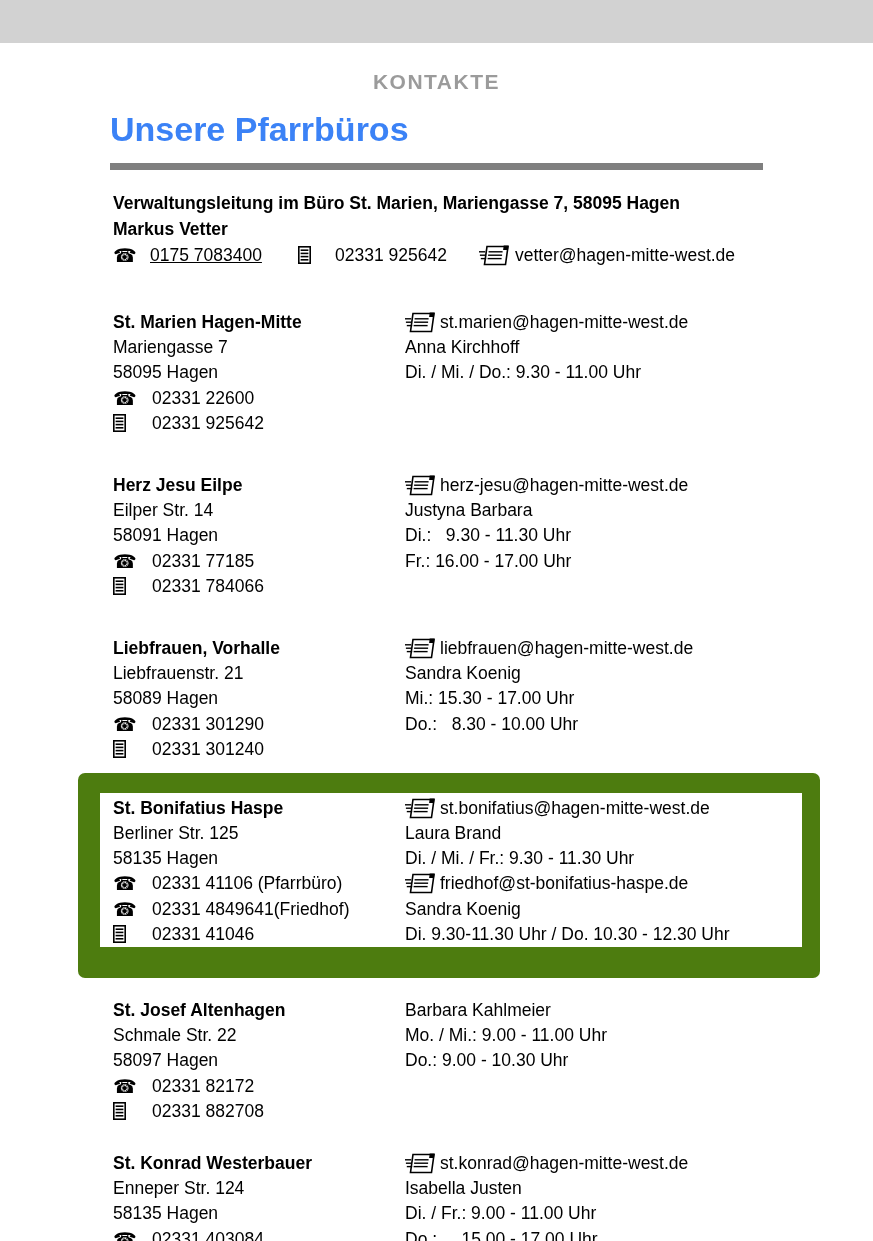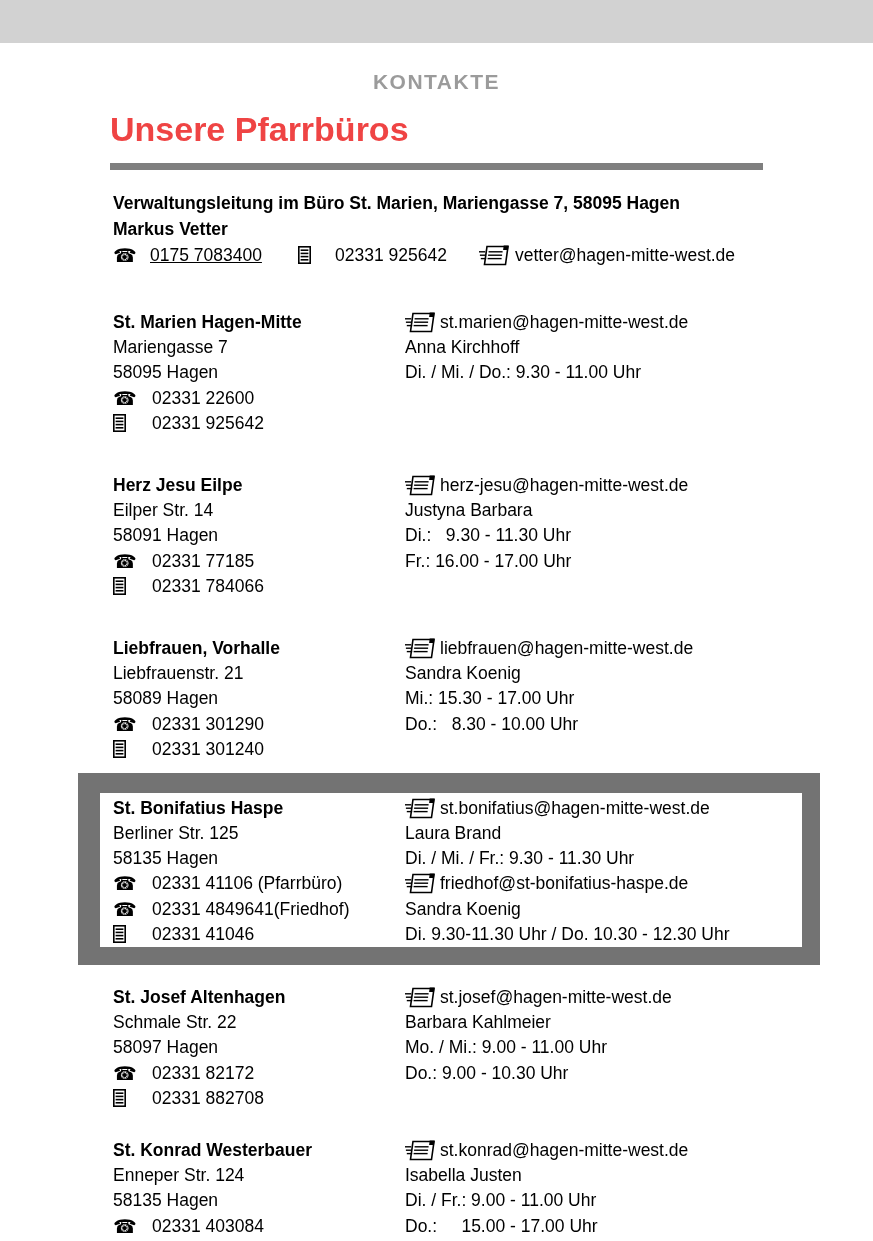--- a/index.html
+++ b/index.html
@@ -9,21 +9,21 @@
     color:#000;overflow:hidden;
   }
   .page{position:relative;width:873px;height:1168px;}
   .topbar{height:43px;width:100%;background:#d2d2d2;}
   .kontakte{
     margin-top:26px;text-align:center;
     font-size:21px;font-weight:bold;letter-spacing:1.5px;color:#9b9b9b;
     line-height:25px;
   }
   .title{
-    margin:14px 0 0 110px;font-size:34px;font-weight:bold;color:#ef4444;
+    margin:14px 0 0 110px;font-size:34px;font-weight:bold;color:#3b82f6;
     line-height:42px;
   }
   .rule{margin:13px 0 0 110px;width:653px;height:7px;background:#7f7f7f;}
   .content{
     display:flex;flex-direction:column;
     padding:20px 108px 0 113px;
     gap:20px;
   }
   [data-bind]{white-space:pre;}
   .bold{font-weight:bold;}
@@ -37,23 +37,24 @@
   .cell148{width:148px;flex:0 0 auto;text-decoration:underline;}
   .cell144{width:144px;flex:0 0 auto;}
   .phone-glyph{font-family:"DejaVu Sans",sans-serif;font-size:19px;line-height:1;}
   .office{display:flex;margin:0 0 17px 0;font-size:17.5px;}
   .office .col-left{width:292px;flex:0 0 auto;}
   .office .col-right{flex:1;}
   .row{height:25.2px;display:flex;align-items:center;}
   .first-office{margin-top:22px;}
   .tight{margin-bottom:7px;}
   .hl-outer{
-    background:#737373;
+    background:#4d7c0f;
     margin:-26px -55px 0 -35px;
-    padding:20px 18px 18px 22px;
+    padding:20px 18px 31px 22px;
+    border-radius:7px;
   }
   .hl-inner{
     background:#ffffff;
     padding:3px 0 0 13px;
   }
   .hl-inner .office{margin:0;}
   .pagenum{
     margin-top:32px;text-align:center;font-size:12px;line-height:23px;color:#000;
   }
   svg{display:block;}
@@ -358,85 +359,68 @@
                   <line x1="2.6" y1="7.4" x2="10.4" y2="7.4"></line>
                   <line x1="2.6" y1="10.6" x2="10.4" y2="10.6"></line>
                   <line x1="2.6" y1="13.8" x2="10.4" y2="13.8"></line>
                 </g>
               </svg>
           </span>
           <span data-bind="offices.4.fax">02331 882708</span>
         </div>
       </div>
       <div class="col-right">
+        <div class="row" data-bind="offices.4.contact1">Barbara Kahlmeier</div>
+        <div class="row" data-bind="offices.4.hours1">Mo. / Mi.: 9.00 - 11.00 Uhr</div>
+        <div class="row" data-bind="offices.4.hours2">Do.: 9.00 - 10.30 Uhr</div>
+      </div>
+    </section>
+
+    <section class="office">
+      <div class="col-left">
+        <div class="row bold" data-bind="offices.5.name">St. Konrad Westerbauer</div>
+        <div class="row" data-bind="offices.5.street">Enneper Str. 124</div>
+        <div class="row" data-bind="offices.5.city">58135 Hagen</div>
+        <div class="row">
+          <span class="icell w39">
+              <span class="phone-glyph" data-bind="icons.phone_glyph">☎</span>
+            </span>
+          <span data-bind="offices.5.phone1">02331 403084</span>
+        </div>
+        <div class="row">
+          <span class="icell w39">
+            <svg width="13" height="18" viewBox="0 0 13 18">
+                <rect x="0.8" y="0.8" width="11.4" height="16.4" fill="#fff" stroke="#000" stroke-width="1.6"></rect>
+                <g stroke="#000" stroke-width="1.6">
+                  <line x1="2.6" y1="4.2" x2="10.4" y2="4.2"></line>
+                  <line x1="2.6" y1="7.4" x2="10.4" y2="7.4"></line>
+                  <line x1="2.6" y1="10.6" x2="10.4" y2="10.6"></line>
+                  <line x1="2.6" y1="13.8" x2="10.4" y2="13.8"></line>
+                </g>
+              </svg>
+          </span>
+          <span data-bind="offices.5.fax">02331 3484861</span>
+        </div>
+      </div>
+      <div class="col-right">
         <div class="row">
           <span class="icell w35">
             <svg width="30" height="21" viewBox="0 0 30 21">
                 <polygon points="8,1.5 29,1.5 26.5,19.5 5.5,19.5" fill="#fff" stroke="#000" stroke-width="1.6"></polygon>
                 <polygon points="24.7,0.6 29.6,0.6 29,5 24.1,5" fill="#000"></polygon>
                 <g stroke="#000" stroke-width="1.4">
                   <line x1="9.6" y1="6.8" x2="23.6" y2="6.8"></line>
                   <line x1="9.1" y1="10.2" x2="23.1" y2="10.2"></line>
                   <line x1="8.6" y1="13.6" x2="22.6" y2="13.6"></line>
                   <line x1="0" y1="6.8" x2="6.2" y2="6.8"></line>
                   <line x1="0.9" y1="10.2" x2="6.7" y2="10.2"></line>
                   <line x1="1.8" y1="13.6" x2="7.2" y2="13.6"></line>
                 </g>
               </svg>
           </span>
-          <span data-bind="offices.4.email1">st.josef@hagen-mitte-west.de</span>
-        </div>
-        <div class="row" data-bind="offices.4.contact1">Barbara Kahlmeier</div>
-        <div class="row" data-bind="offices.4.hours1">Mo. / Mi.: 9.00 - 11.00 Uhr</div>
-        <div class="row" data-bind="offices.4.hours2">Do.: 9.00 - 10.30 Uhr</div>
-      </div>
-    </section>
-
-    <section class="office">
-      <div class="col-left">
-        <div class="row bold" data-bind="offices.5.name">St. Konrad Westerbauer</div>
-        <div class="row" data-bind="offices.5.street">Enneper Str. 124</div>
-        <div class="row" data-bind="offices.5.city">58135 Hagen</div>
-        <div class="row">
-          <span class="icell w39">
-              <span class="phone-glyph" data-bind="icons.phone_glyph">☎</span>
-            </span>
-          <span data-bind="offices.5.phone1">02331 403084</span>
-        </div>
-        <div class="row">
-          <span class="icell w39">
-            <svg width="13" height="18" viewBox="0 0 13 18">
-                <rect x="0.8" y="0.8" width="11.4" height="16.4" fill="#fff" stroke="#000" stroke-width="1.6"></rect>
-                <g stroke="#000" stroke-width="1.6">
-                  <line x1="2.6" y1="4.2" x2="10.4" y2="4.2"></line>
-                  <line x1="2.6" y1="7.4" x2="10.4" y2="7.4"></line>
-                  <line x1="2.6" y1="10.6" x2="10.4" y2="10.6"></line>
-                  <line x1="2.6" y1="13.8" x2="10.4" y2="13.8"></line>
-                </g>
-              </svg>
-          </span>
-          <span data-bind="offices.5.fax">02331 3484861</span>
-        </div>
-      </div>
-      <div class="col-right">
-        <div class="row">
-          <span class="icell w35">
-            <svg width="30" height="21" viewBox="0 0 30 21">
-                <polygon points="8,1.5 29,1.5 26.5,19.5 5.5,19.5" fill="#fff" stroke="#000" stroke-width="1.6"></polygon>
-                <polygon points="24.7,0.6 29.6,0.6 29,5 24.1,5" fill="#000"></polygon>
-                <g stroke="#000" stroke-width="1.4">
-                  <line x1="9.6" y1="6.8" x2="23.6" y2="6.8"></line>
-                  <line x1="9.1" y1="10.2" x2="23.1" y2="10.2"></line>
-                  <line x1="8.6" y1="13.6" x2="22.6" y2="13.6"></line>
-                  <line x1="0" y1="6.8" x2="6.2" y2="6.8"></line>
-                  <line x1="0.9" y1="10.2" x2="6.7" y2="10.2"></line>
-                  <line x1="1.8" y1="13.6" x2="7.2" y2="13.6"></line>
-                </g>
-              </svg>
-          </span>
           <span data-bind="offices.5.email1">st.konrad@hagen-mitte-west.de</span>
         </div>
         <div class="row" data-bind="offices.5.contact1">Isabella Justen</div>
         <div class="row" data-bind="offices.5.hours1">Di. / Fr.: 9.00 - 11.00 Uhr</div>
         <div class="row" data-bind="offices.5.hours2">Do.:     15.00 - 17.00 Uhr</div>
       </div>
     </section>
 
     <div class="pagenum" data-bind="page.page_number">54</div>
 

